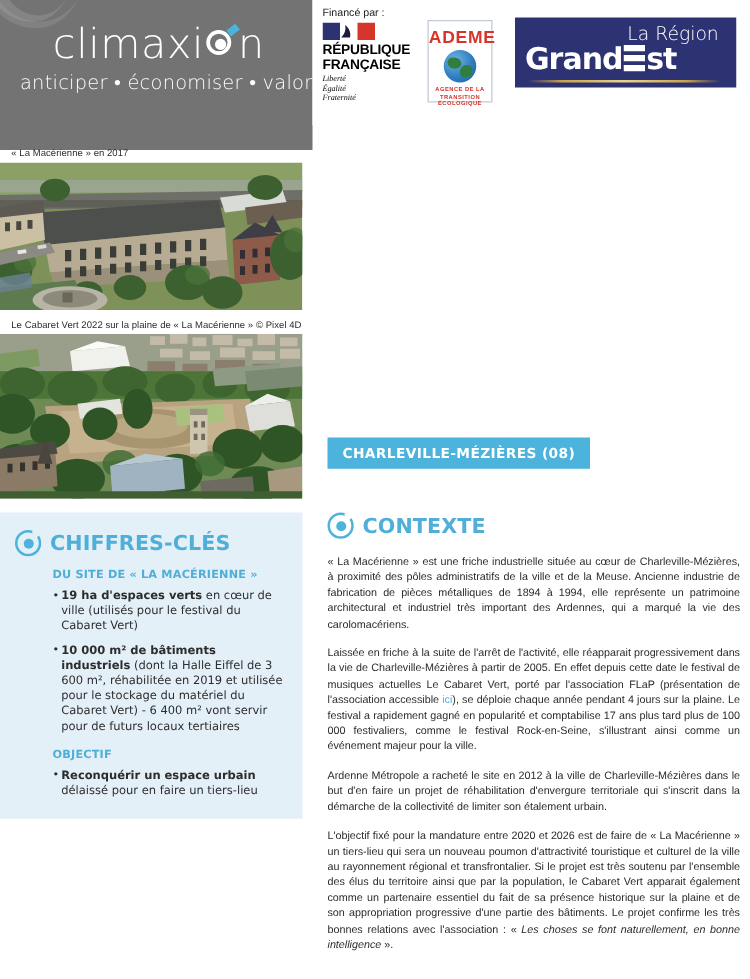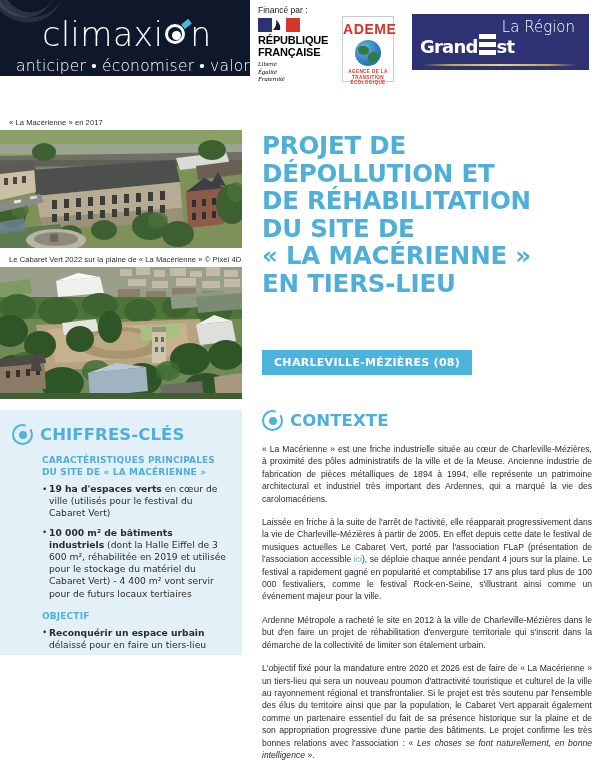--- a/index.html
+++ b/index.html
@@ -18,22 +18,22 @@
 
   
   .header {
     position: absolute;
     left: 0; top: 0;
     width: 600px; height: 100px;
   }
   .header-brand {
     position: absolute;
     left: 0; top: 0;
-    width: 250px; height: 76px;
-    background: #0f172a;
+    width: 250px; height: 120px;
+    background: #737373;
     overflow: hidden;
   }
   .brand-swoosh {
     position: absolute;
     left: -18px; top: -30px;
     width: 90px; height: 80px;
     opacity: .55;
   }
   .brand-wordmark {
     position: absolute;
@@ -182,21 +182,21 @@
   .ge-top {
     position: absolute;
     right: 14px; top: 4px;
     font-size: 15px;
     font-weight: 300;
     font-family: "DejaVu Sans", sans-serif;
   }
   .ge-main {
     position: absolute;
     left: 8px; top: 18px;
-    font-size: 18px;
+    font-size: 24px;
     line-height: 30px;
     font-weight: bold;
     letter-spacing: -.8px;
     font-family: "DejaVu Sans", sans-serif;
   }
   .ge-main .ge-e {
     display: inline-block;
     position: relative;
     width: 17px; height: 21px;
     vertical-align: -2px;
@@ -619,49 +619,40 @@
     <path d="M30 104 L36 84 L42 104 Z" fill="#4a453d"></path>
     <path d="M88 106 L146 100 L148 124 L90 130 Z" fill="#9fb3c1"></path>
     <path d="M88 106 L116 96 L146 100 Z" fill="#b7c8d3"></path>
     <path d="M160 118 L202 114 L204 132 L162 132 Z" fill="#6d6a60"></path>
     <path d="M214 110 L242 106 L242 126 L216 130 Z" fill="#a89880"></path>
     <rect x="0" y="126" width="242" height="6" fill="#3f5f32"></rect>
   </svg>
 </div>
 
 <div class="title-block">
-  <h1 class="main-title">
-    <span>PROJET DE</span>
-    <span>DÉPOLLUTION ET</span>
-    <span>DE RÉHABILITATION</span>
-    <span>DU SITE DE</span>
-    <span>« LA MACÉRIENNE »</span>
-    <span>EN TIERS-LIEU</span>
-  </h1>
 </div>
 
 <div class="location-badge">CHARLEVILLE-MÉZIÈRES (08)</div>
 
 <div class="key-panel">
   <div class="section-head">
     <span class="ico-target">
         <i></i>
         <b></b>
         <s class="notch"></s>
       </span>
     <span class="section-title">CHIFFRES-CLÉS</span>
   </div>
   <div class="key-body">
     <div class="key-sub">
-      <div>CARACTÉRISTIQUES PRINCIPALES</div>
       <div>DU SITE DE « LA MACÉRIENNE »</div>
     </div>
     <ul class="key-list">
       <li><b>19 ha d'espaces verts</b><span> en cœur de ville (utilisés pour le festival du Cabaret Vert)</span></li>
-      <li><b>10 000 m² de bâtiments industriels</b><span> (dont la Halle Eiffel de 3 600 m², réhabilitée en 2019 et utilisée pour le stockage du matériel du Cabaret Vert) - 4 400 m² vont servir pour de futurs locaux tertiaires</span></li>
+      <li><b>10 000 m² de bâtiments industriels</b><span> (dont la Halle Eiffel de 3 600 m², réhabilitée en 2019 et utilisée pour le stockage du matériel du Cabaret Vert) - 6 400 m² vont servir pour de futurs locaux tertiaires</span></li>
     </ul>
     <div class="key-objectif">
       <div class="key-sub">OBJECTIF</div>
       <ul class="key-list">
         <li><b>Reconquérir un espace urbain</b><span> délaissé pour en faire un tiers-lieu</span></li>
       </ul>
     </div>
   </div>
 </div>
 

